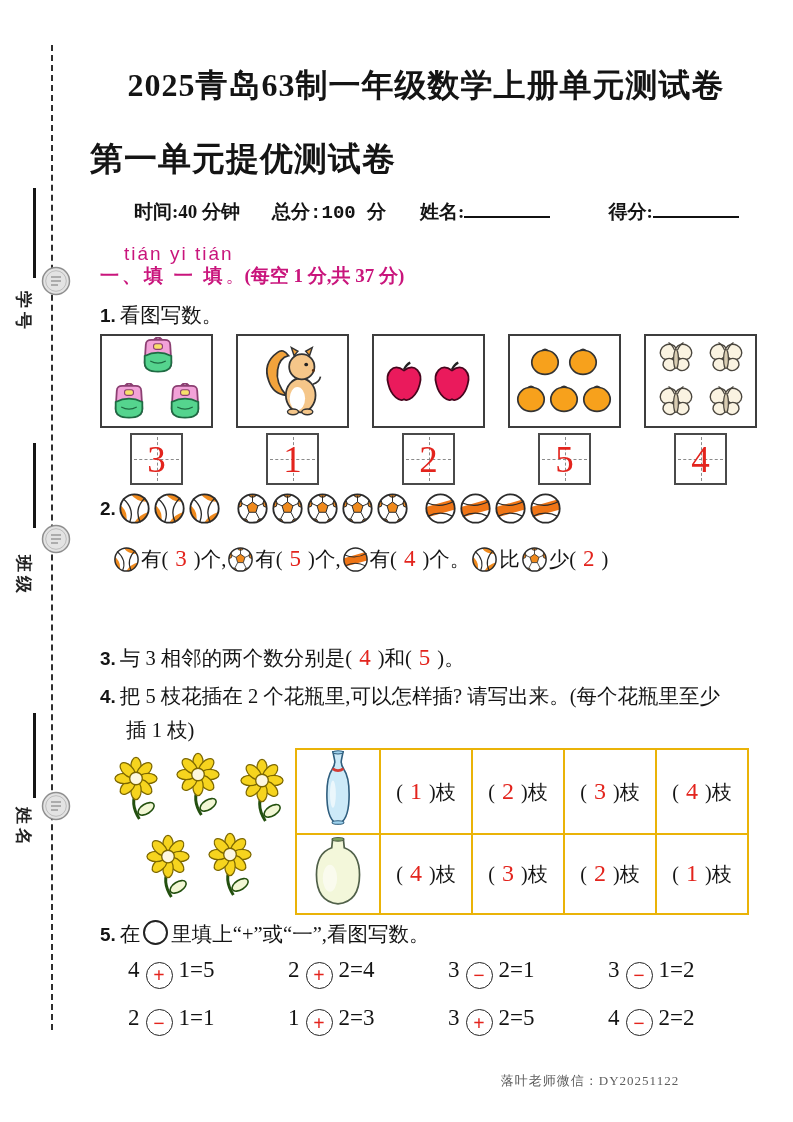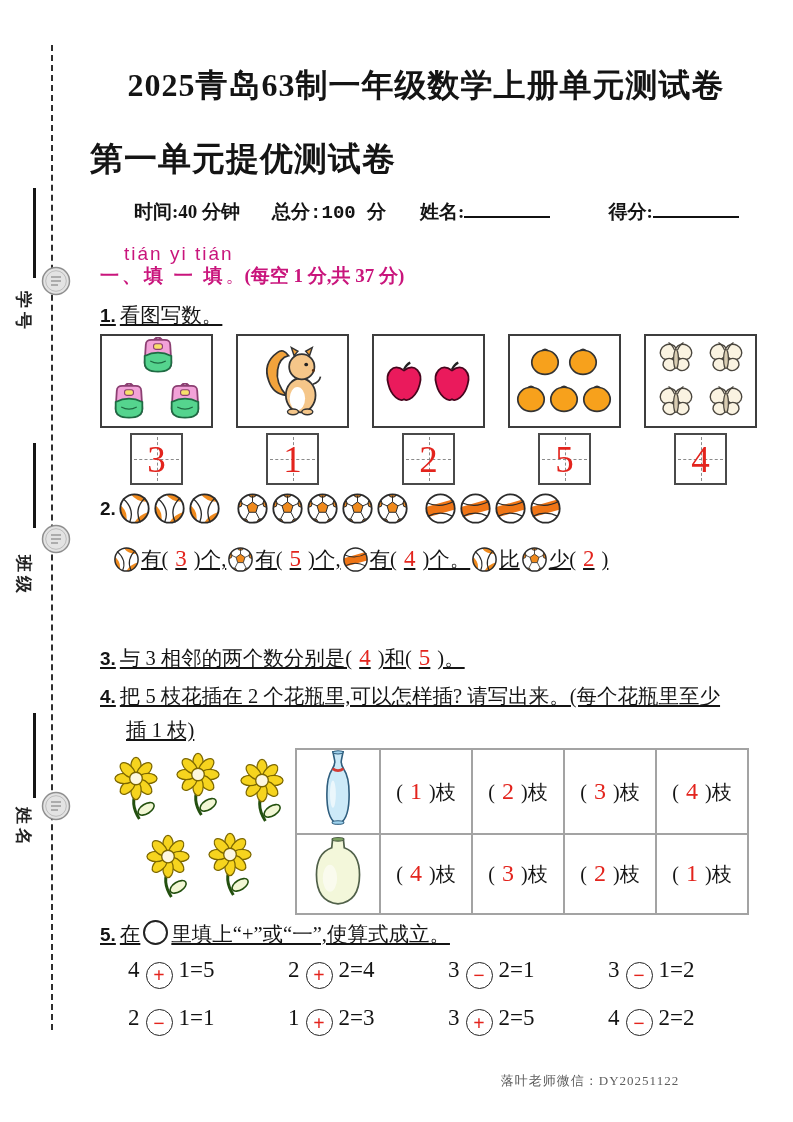--- a/index.html
+++ b/index.html
@@ -36,21 +36,21 @@
   .info-line .gap1{margin-right:32px;} .info-line .gap2{margin-right:34px;font-family:Liberation Mono, monospace;}
   .uline{display:inline-block;width:86px;height:1em;border-bottom:2px solid #111;vertical-align:baseline;}
   .uline.space-after{margin-right:58px;}
   
   .pinyin{position:absolute;left:124px;top:243px;font-size:19px;color:var(--pink);
     font-family:"Liberation Sans","DejaVu Sans",sans-serif;letter-spacing:2px;}
   .sec-head{position:absolute;left:100px;top:263px;color:var(--pink);font-size:19px;}
   .sec-head .big{font-size:19px;font-weight:bold;letter-spacing:3px;}
   .sec-head .note{font-weight:bold;}
   
-  .qline{position:absolute;left:100px;font-size:20.5px;white-space:nowrap;text-decoration:underline;}
+  .qline{position:absolute;left:100px;font-size:20.5px;white-space:nowrap;}
   .qno{font-weight:bold;font-family:"Liberation Sans","DejaVu Sans",sans-serif;font-size:19px;margin-right:4px;}
   .red{color:var(--red);font-size:23px;padding:0 7px;}
   
   .q1-grid{position:absolute;left:100px;top:334px;width:657px;display:flex;justify-content:space-between;}
   .q1-col{width:113px;display:flex;flex-direction:column;align-items:center;}
   .pic-box{width:113px;height:94px;border:2.5px solid #3d3d3d;box-sizing:border-box;
     display:flex;align-items:center;justify-content:center;background:#fff;}
   .ansbox{position:relative;width:53px;height:52px;border:2px solid #4a4a4a;box-sizing:border-box;margin-top:5px;background:#fff;}
   .ansbox .hmid{position:absolute;left:2px;right:2px;top:50%;border-top:1.5px dashed #8a8a8a;}
   .ansbox .vmid{position:absolute;top:2px;bottom:2px;left:50%;border-left:1.5px dashed #8a8a8a;}
@@ -63,21 +63,21 @@
   .grp-gap{width:13px;}
   .inline-ball{width:27px;height:27px;vertical-align:-7px;margin:0 1px;}
   .q2l1{top:545px;left:112px;}
   .q2l2{top:596px;left:112px;}
   
   .q3{top:644px;}
   .q4l1{top:682px;}
   .q4l2{top:716px;left:126px;}
   .flowers{position:absolute;left:106px;top:752px;}
   .q4-table{position:absolute;left:295px;top:748px;border-collapse:collapse;}
-  .q4-table td{border:2px solid #a3a3a3;height:80px;text-align:center;vertical-align:middle;
+  .q4-table td{border:2px solid #eab308;height:80px;text-align:center;vertical-align:middle;
     font-size:20px;white-space:nowrap;padding:0 4px;box-sizing:border-box;}
   .q4-table td.vase{width:84px;}
   .q4-table td.slot{width:92px;}
   .q4-table .red{font-size:24px;}
   
   .q5{top:920px;}
   .blank-circle{display:inline-block;width:21px;height:21px;border:2px solid #222;border-radius:50%;
     vertical-align:-4px;margin:0 3px;}
   .eq-grid{position:absolute;left:108px;top:957px;width:640px;display:grid;
     grid-template-columns:repeat(4,1fr);row-gap:16px;font-size:23px;}
@@ -417,21 +417,21 @@
       </td>
       <td class="slot"><span>(</span><span class="red">4</span><span>)枝</span></td>
       <td class="slot"><span>(</span><span class="red">3</span><span>)枝</span></td>
       <td class="slot"><span>(</span><span class="red">2</span><span>)枝</span></td>
       <td class="slot"><span>(</span><span class="red">1</span><span>)枝</span></td>
     </tr>
   </tbody>
     </table>
 
   <div class="qline q5">
-    <span class="qno">5.</span><span>在</span><span class="blank-circle"></span><span>里填上“+”或“一”,使算式成立。</span>
+    <span class="qno">5.</span><span>在</span><span class="blank-circle"></span><span>里填上“+”或“一”,看图写数。</span>
   </div>
 
   <div class="eq-grid">
     <div class="eq"><span>4</span><span class="opcircle">+</span><span>1</span><span>=</span><span>5</span></div>
     <div class="eq"><span>2</span><span class="opcircle">+</span><span>2</span><span>=</span><span>4</span></div>
     <div class="eq"><span>3</span><span class="opcircle">−</span><span>2</span><span>=</span><span>1</span></div>
     <div class="eq"><span>3</span><span class="opcircle">−</span><span>1</span><span>=</span><span>2</span></div>
     <div class="eq"><span>2</span><span class="opcircle">−</span><span>1</span><span>=</span><span>1</span></div>
     <div class="eq"><span>1</span><span class="opcircle">+</span><span>2</span><span>=</span><span>3</span></div>
     <div class="eq"><span>3</span><span class="opcircle">+</span><span>2</span><span>=</span><span>5</span></div>

